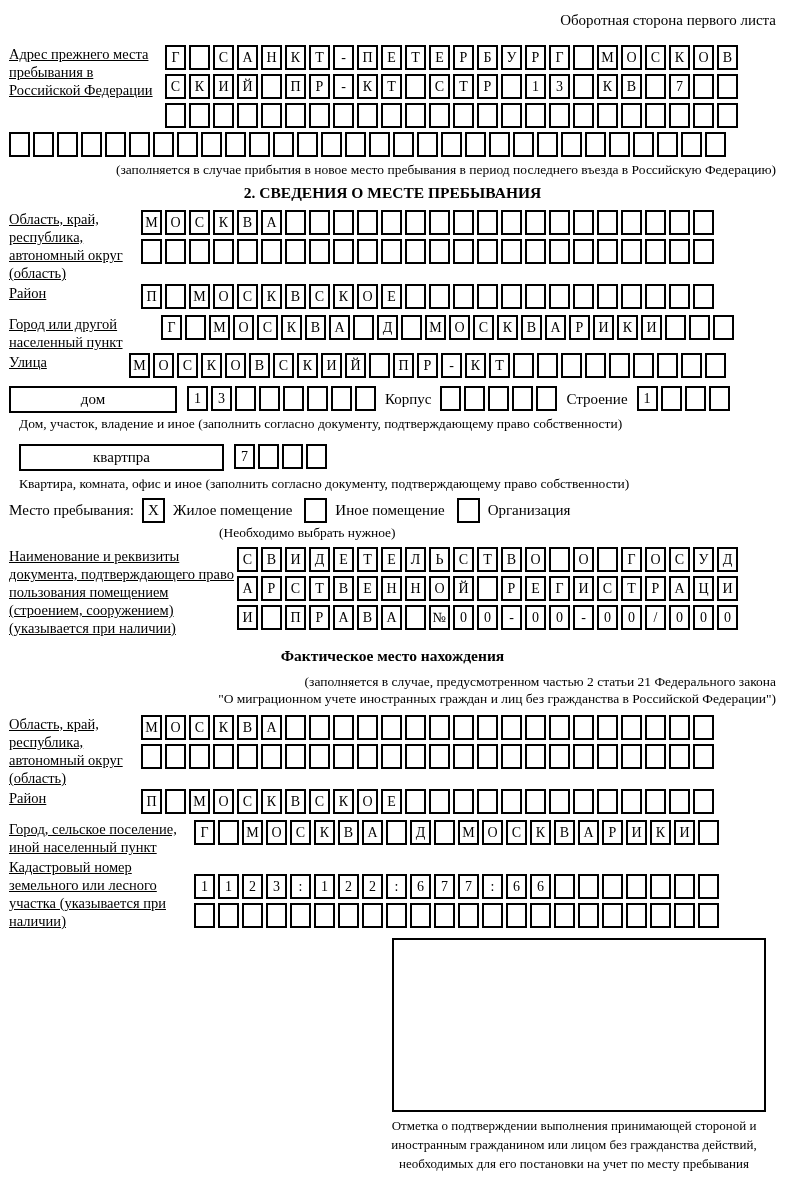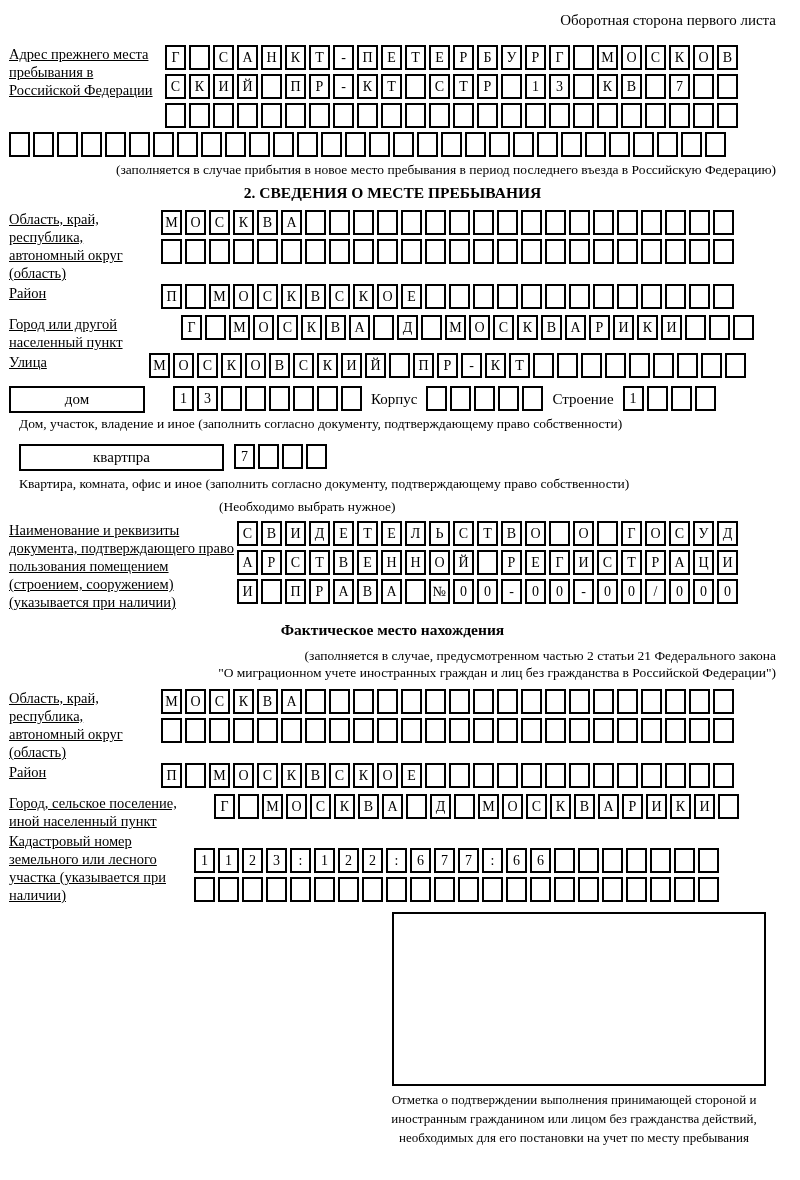--- a/index.html
+++ b/index.html
@@ -17,21 +17,21 @@
   .sec-title{font-weight:bold;font-size:15.5px;text-align:center;margin:6px 0 8px 0;}
   .named-box{box-sizing:border-box;border:2px solid #000;height:27px;display:flex;align-items:center;
              justify-content:center;font-size:15px;flex-shrink:0;}
   .inline-label{font-size:15px;line-height:27px;padding:0 9px;flex-shrink:0;}
   .cb{box-sizing:border-box;width:23px;height:25px;border:2px solid #000;font-size:15px;
       display:flex;align-items:center;justify-content:center;flex-shrink:0;}
   .opt-label{font-size:15px;line-height:25px;padding:0 12px 0 8px;}
   .stay-label{font-size:15px;line-height:25px;padding-right:8px;}
   .stamp-box{box-sizing:border-box;width:374px;height:174px;border:2px solid #000;margin:6px 10px 0 auto;}
   .stamp-note{width:404px;margin:4px 0 15px auto;text-align:center;font-size:13px;line-height:19px;}
-  .mb2{margin-bottom:2px;gap:20px;} .mt4{margin-top:4px;}
+  .mb2{margin-bottom:2px;} .mt4{margin-top:4px;}
 </style>
 </head>
 <body>
 
 <div class="page">
 
   <div class="hdr">Оборотная сторона первого листа</div>
 
   <div class="row">
     <div class="rlabel" style="width:156px">Адрес прежнего места пребывания в Российской Федерации</div>
@@ -295,21 +295,21 @@
         <span class="cell"></span>
         <span class="cell"></span>
         <span class="cell"></span>
         <span class="cell"></span>
         <span class="cell"></span>
         <span class="cell"></span>
       </div>
   </div>
 
   <div class="row mt4">
-    <div class="named-box" style="width:136px;margin-right:28px">дом</div>
+    <div class="named-box" style="width:168px;margin-right:10px">дом</div>
     <div class="boxes">
         <span class="cell">1</span>
         <span class="cell">3</span>
         <span class="cell"></span>
         <span class="cell"></span>
         <span class="cell"></span>
         <span class="cell"></span>
         <span class="cell"></span>
         <span class="cell"></span>
       </div>
@@ -335,20 +335,29 @@
     <div class="named-box" style="width:205px;margin:0 10px 0 10px">квартпра</div>
     <div class="boxes">
         <span class="cell">7</span>
         <span class="cell"></span>
         <span class="cell"></span>
         <span class="cell"></span>
       </div>
   </div>
   <div class="caption" style="margin:2px 0 6px 10px">Квартира, комната, офис и иное (заполнить согласно документу, подтверждающему право собственности)</div>
 
+  <div class="row">
+    <div class="stay-label">Место пребывания:</div>
+    <div class="cb">X</div>
+    <div class="opt-label">Жилое помещение</div>
+    <div class="cb"></div>
+    <div class="opt-label">Иное помещение</div>
+    <div class="cb"></div>
+    <div class="opt-label">Организация</div>
+  </div>
   <div class="caption" style="margin:1px 0 6px 210px">(Необходимо выбрать нужное)</div>
 
   <div class="row mt4">
     <div class="rlabel" style="width:228px">Наименование и реквизиты документа, подтверждающего право пользования помещением (строением, сооружением) (указывается при наличии)</div>
     <div class="rows-col">
       <div class="boxes">
           <span class="cell">С</span>
           <span class="cell">В</span>
           <span class="cell">И</span>
           <span class="cell">Д</span>

